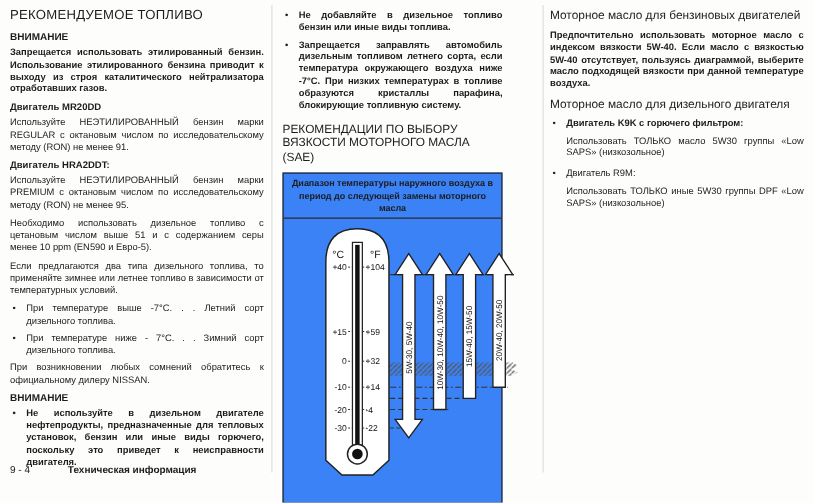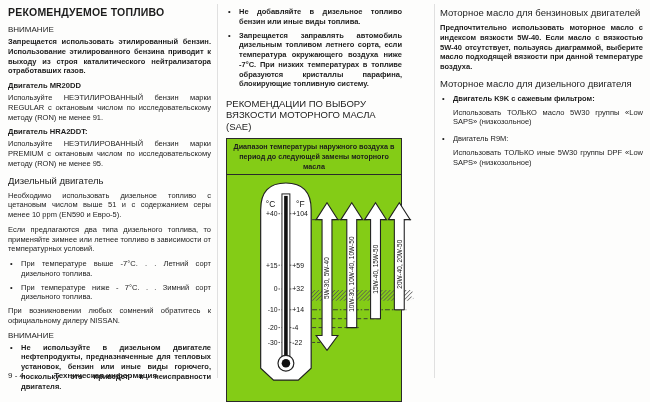--- a/index.html
+++ b/index.html
@@ -9,35 +9,35 @@
     font-family:"Liberation Sans","DejaVu Sans",sans-serif;
     -webkit-font-smoothing:antialiased;
   }
   .col{position:absolute;top:0;}
   .col-left{left:8px;width:203px;}
   .col-mid{left:226px;width:176px;}
   .col-right{left:440px;width:203px;}
   .vdiv{position:absolute;top:4px;height:374px;width:1px;background:#e0e0e0;}
   .vdiv1{left:217px;} .vdiv2{left:434px;}
 
-  .h1{font-size:10.5px;font-weight:bold;margin:6px 0 7px;letter-spacing:.2px;}
+  .h1{font-size:10.5px;font-weight:normal;margin:6px 0 7px;letter-spacing:.2px;}
   .h2{font-size:9.5px;font-weight:normal;margin:6px 0 5px;}
-  .warn{font-size:8px;font-weight:normal;margin:4px 0 3px;}
+  .warn{font-size:8px;font-weight:bold;margin:4px 0 3px;}
   .h3{font-size:7.6px;font-weight:bold;margin:5px 0 3px;}
   .p{font-size:7.5px;line-height:1.3;text-align:justify;margin:0 0 5px;}
   .pb{font-size:7.5px;font-weight:bold;line-height:1.3;text-align:justify;margin:0 0 5px;}
   ul.blist{list-style:none;margin:0 0 4px;padding:0;}
   ul.blist li{position:relative;padding-left:13px;margin:0 0 4px;
     font-size:7.5px;line-height:1.3;text-align:justify;}
   ul.blist li::before{content:"\2022";position:absolute;left:2px;top:0;}
   ul.blist.boldlist li{font-weight:bold;}
   .sub{font-weight:normal;display:block;margin-top:2px;}
 
   .mid-title{font-size:9.5px;font-weight:normal;line-height:1.2;margin:9px 0 6px;}
-  .diagram-box{border:1px solid #2a2a2a;background:#84cc16;}
+  .diagram-box{border:1px solid #2a2a2a;background:#3b82f6;}
   .diagram-header{
     border-bottom:1px solid #2a2a2a;
     font-size:7.2px;font-weight:bold;text-align:center;
     line-height:1.35;padding:3px 6px;
   }
   .diagram-caption{font-size:7.2px;font-weight:bold;text-align:center;margin-top:4px;}
   svg text{font-family:"Liberation Sans","DejaVu Sans",sans-serif;}
 
   .footer{position:absolute;left:8px;bottom:22px;font-size:8px;}
   .footer .pg{font-weight:normal;}
@@ -50,21 +50,20 @@
 <div class="vdiv vdiv2"></div>
 
 <div class="col col-left">
   <div class="h1">РЕКОМЕНДУЕМОЕ ТОПЛИВО</div>
   <div class="warn">ВНИМАНИЕ</div>
   <p class="pb">Запрещается использовать этилированный бензин. Использование этилированного бензина приводит к выходу из строя каталитического нейтрализатора отработавших газов.</p>
   <div class="h3">Двигатель MR20DD</div>
   <p class="p">Используйте НЕЭТИЛИРОВАННЫЙ бензин марки REGULAR с октановым числом по исследовательскому методу (RON) не менее 91.</p>
   <div class="h3">Двигатель HRA2DDT:</div>
   <p class="p">Используйте НЕЭТИЛИРОВАННЫЙ бензин марки PREMIUM с октановым числом по исследовательскому методу (RON) не менее 95.</p>
-  <div class="h2">Дизельный двигатель</div>
   <p class="p">Необходимо использовать дизельное топливо с цетановым числом выше 51 и с содержанием серы менее 10 ppm (EN590 и Евро-5).</p>
   <p class="p">Если предлагаются два типа дизельного топлива, то применяйте зимнее или летнее топливо в зависимости от температурных условий.</p>
   <ul class="blist">
     <li>При температуре выше -7°C. . . Летний сорт дизельного топлива.</li>
     <li>При температуре ниже - 7°C. . . Зимний сорт дизельного топлива.</li>
   </ul>
   <p class="p">При возникновении любых сомнений обратитесь к официальному дилеру NISSAN.</p>
   <div class="warn">ВНИМАНИЕ</div>
   <ul class="blist boldlist">
     <li>Не используйте в дизельном двигателе нефтепродукты, предназначенные для тепловых установок, бензин или иные виды горючего, поскольку это приведет к неисправности двигателя.</li>
@@ -150,21 +149,21 @@
   </div>
   <div class="diagram-caption">Моторное масло для бензиновых двигателей</div>
 </div>
 
 <div class="col col-right">
   <div class="h2" style="margin-top:7px;">Моторное масло для бензиновых двигателей</div>
   <p class="pb">Предпочтительно использовать моторное масло с индексом вязкости 5W-40. Если масло с вязкостью 5W-40 отсутствует, пользуясь диаграммой, выберите масло подходящей вязкости при данной температуре воздуха.</p>
   <div class="h2">Моторное масло для дизельного двигателя</div>
   <ul class="blist">
     <li>
-      <span style="font-weight:bold;">Двигатель K9K с сажевым фильтром:</span>
+      <span style="font-weight:bold;">Двигатель K9K с горючего фильтром:</span>
       <span class="sub" style="margin-top:4px;">Использовать ТОЛЬКО масло 5W30 группы «Low SAPS» (низкозольное)</span>
     </li>
     <li style="margin-top:7px;">
       <span style="font-weight:normal;">Двигатель R9M:</span>
       <span class="sub" style="margin-top:4px;">Использовать ТОЛЬКО иные 5W30 группы DPF «Low SAPS» (низкозольное)</span>
     </li>
   </ul>
 </div>
 
 <div class="footer">

